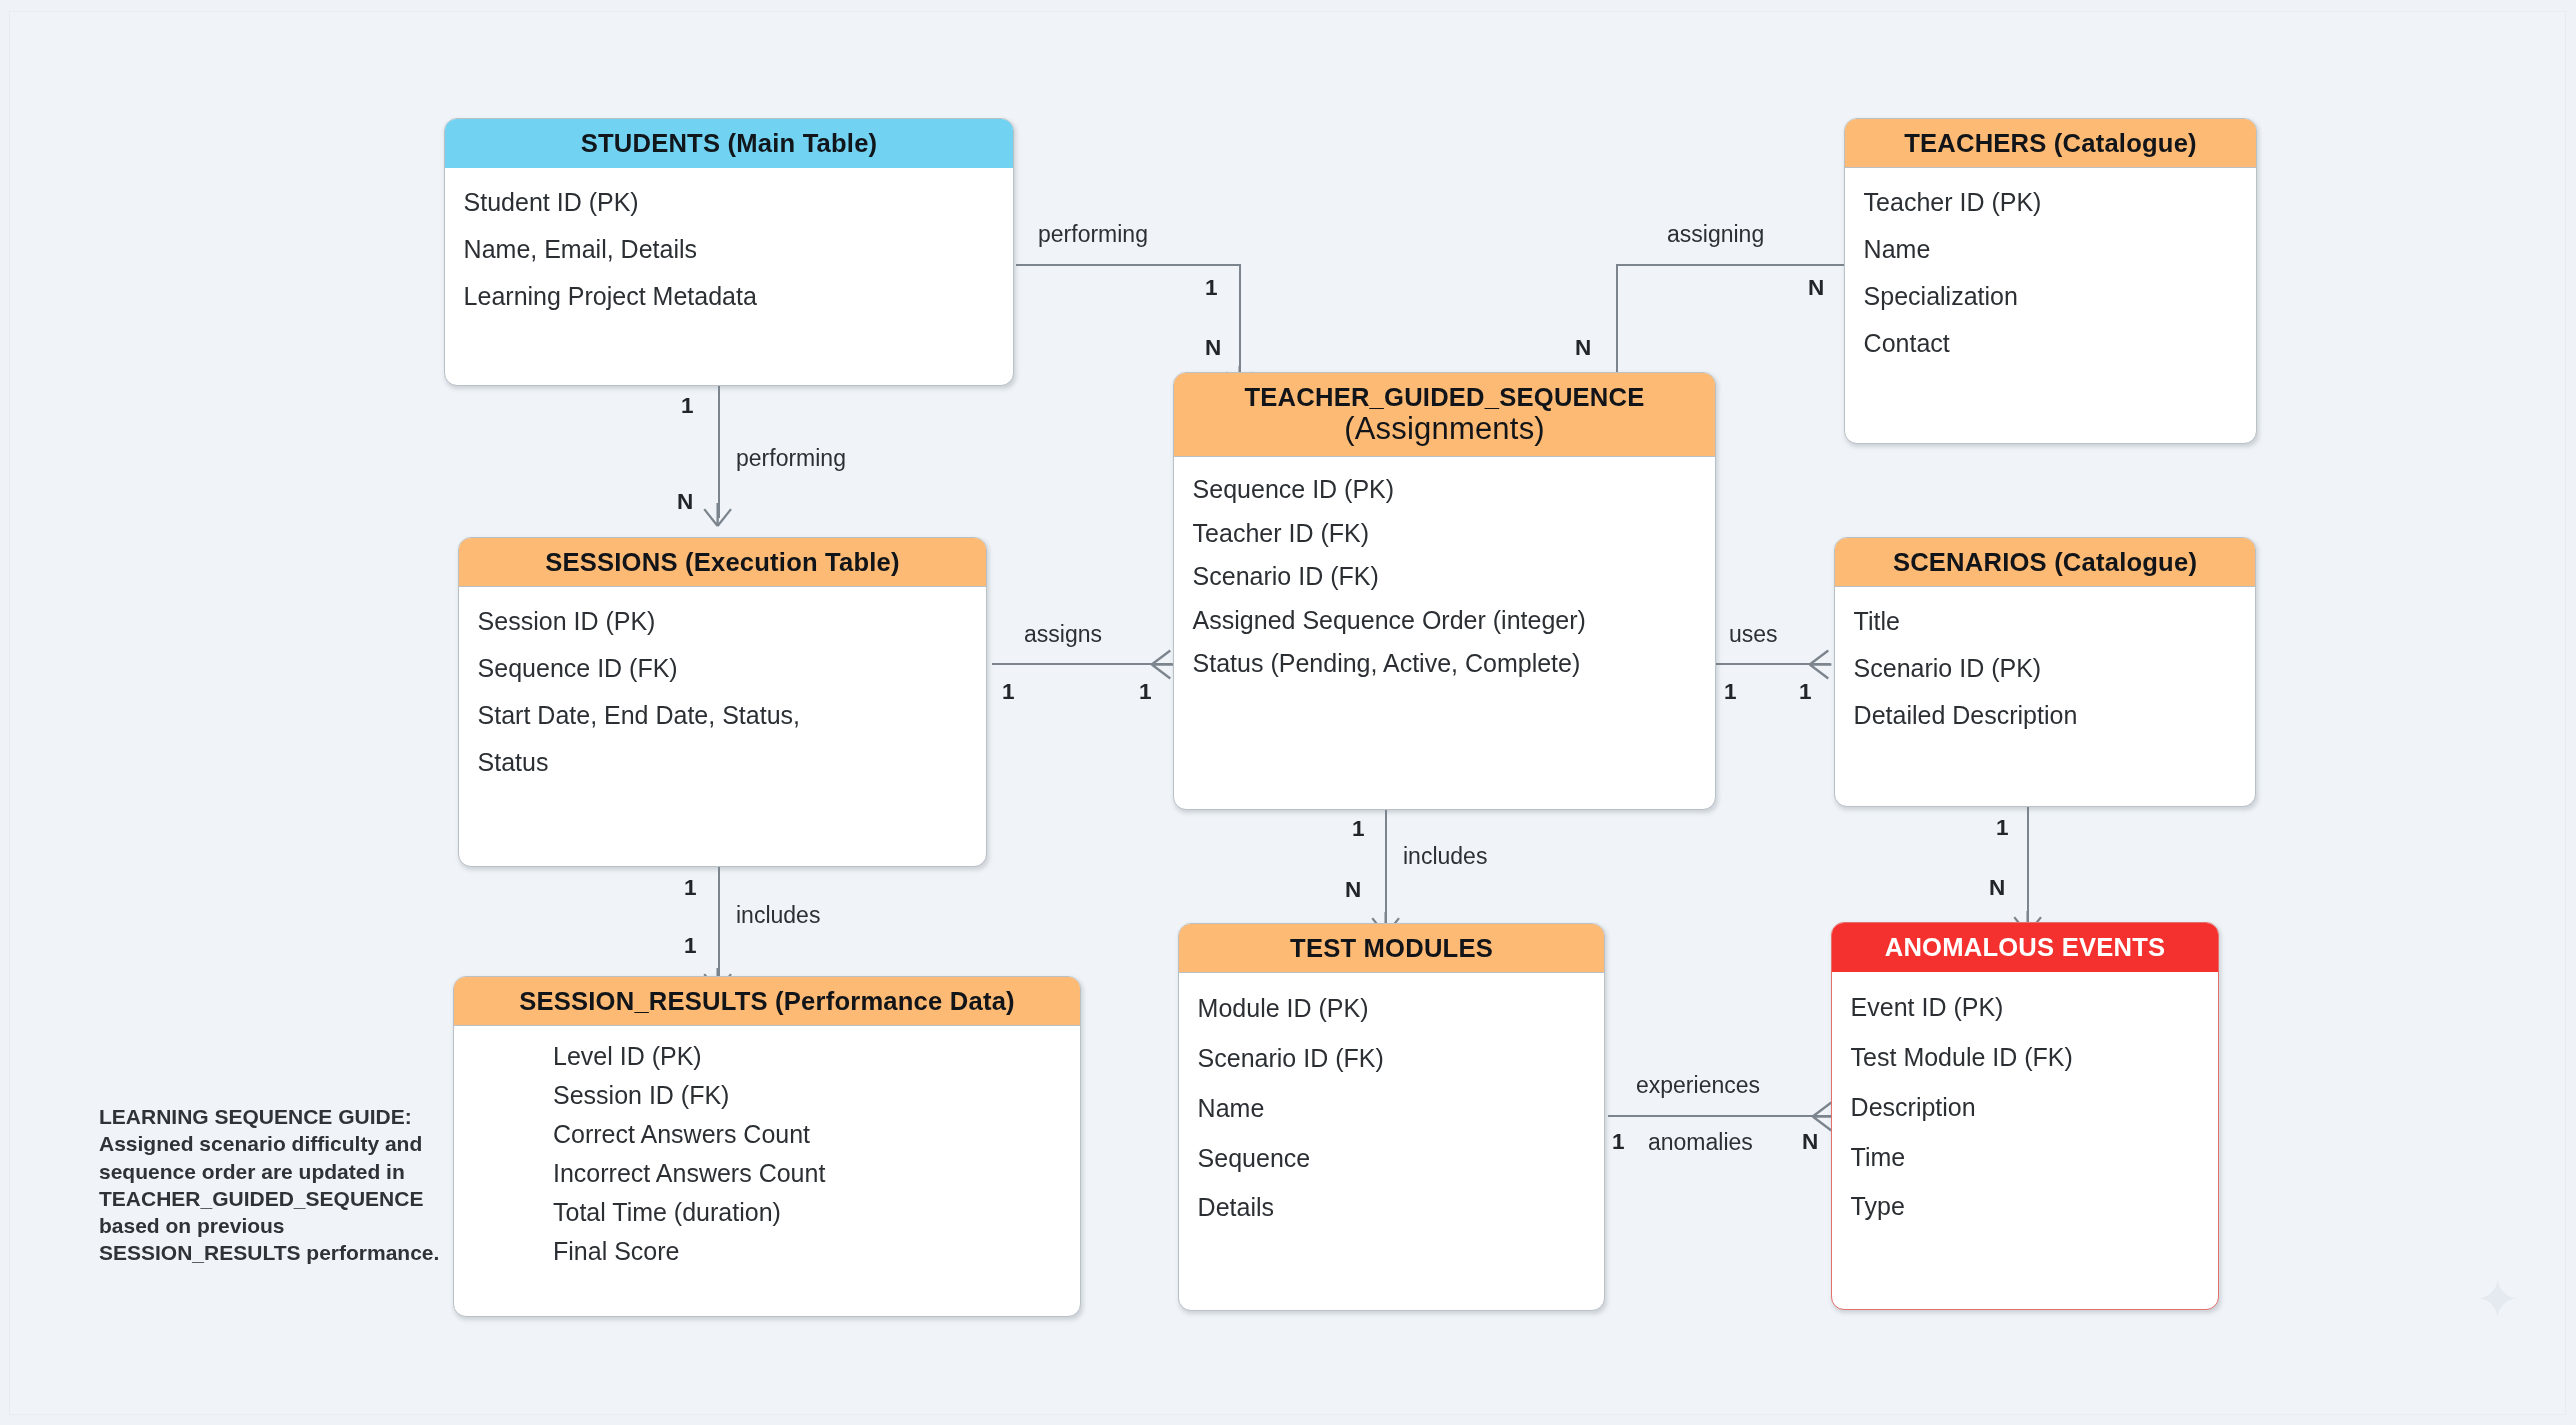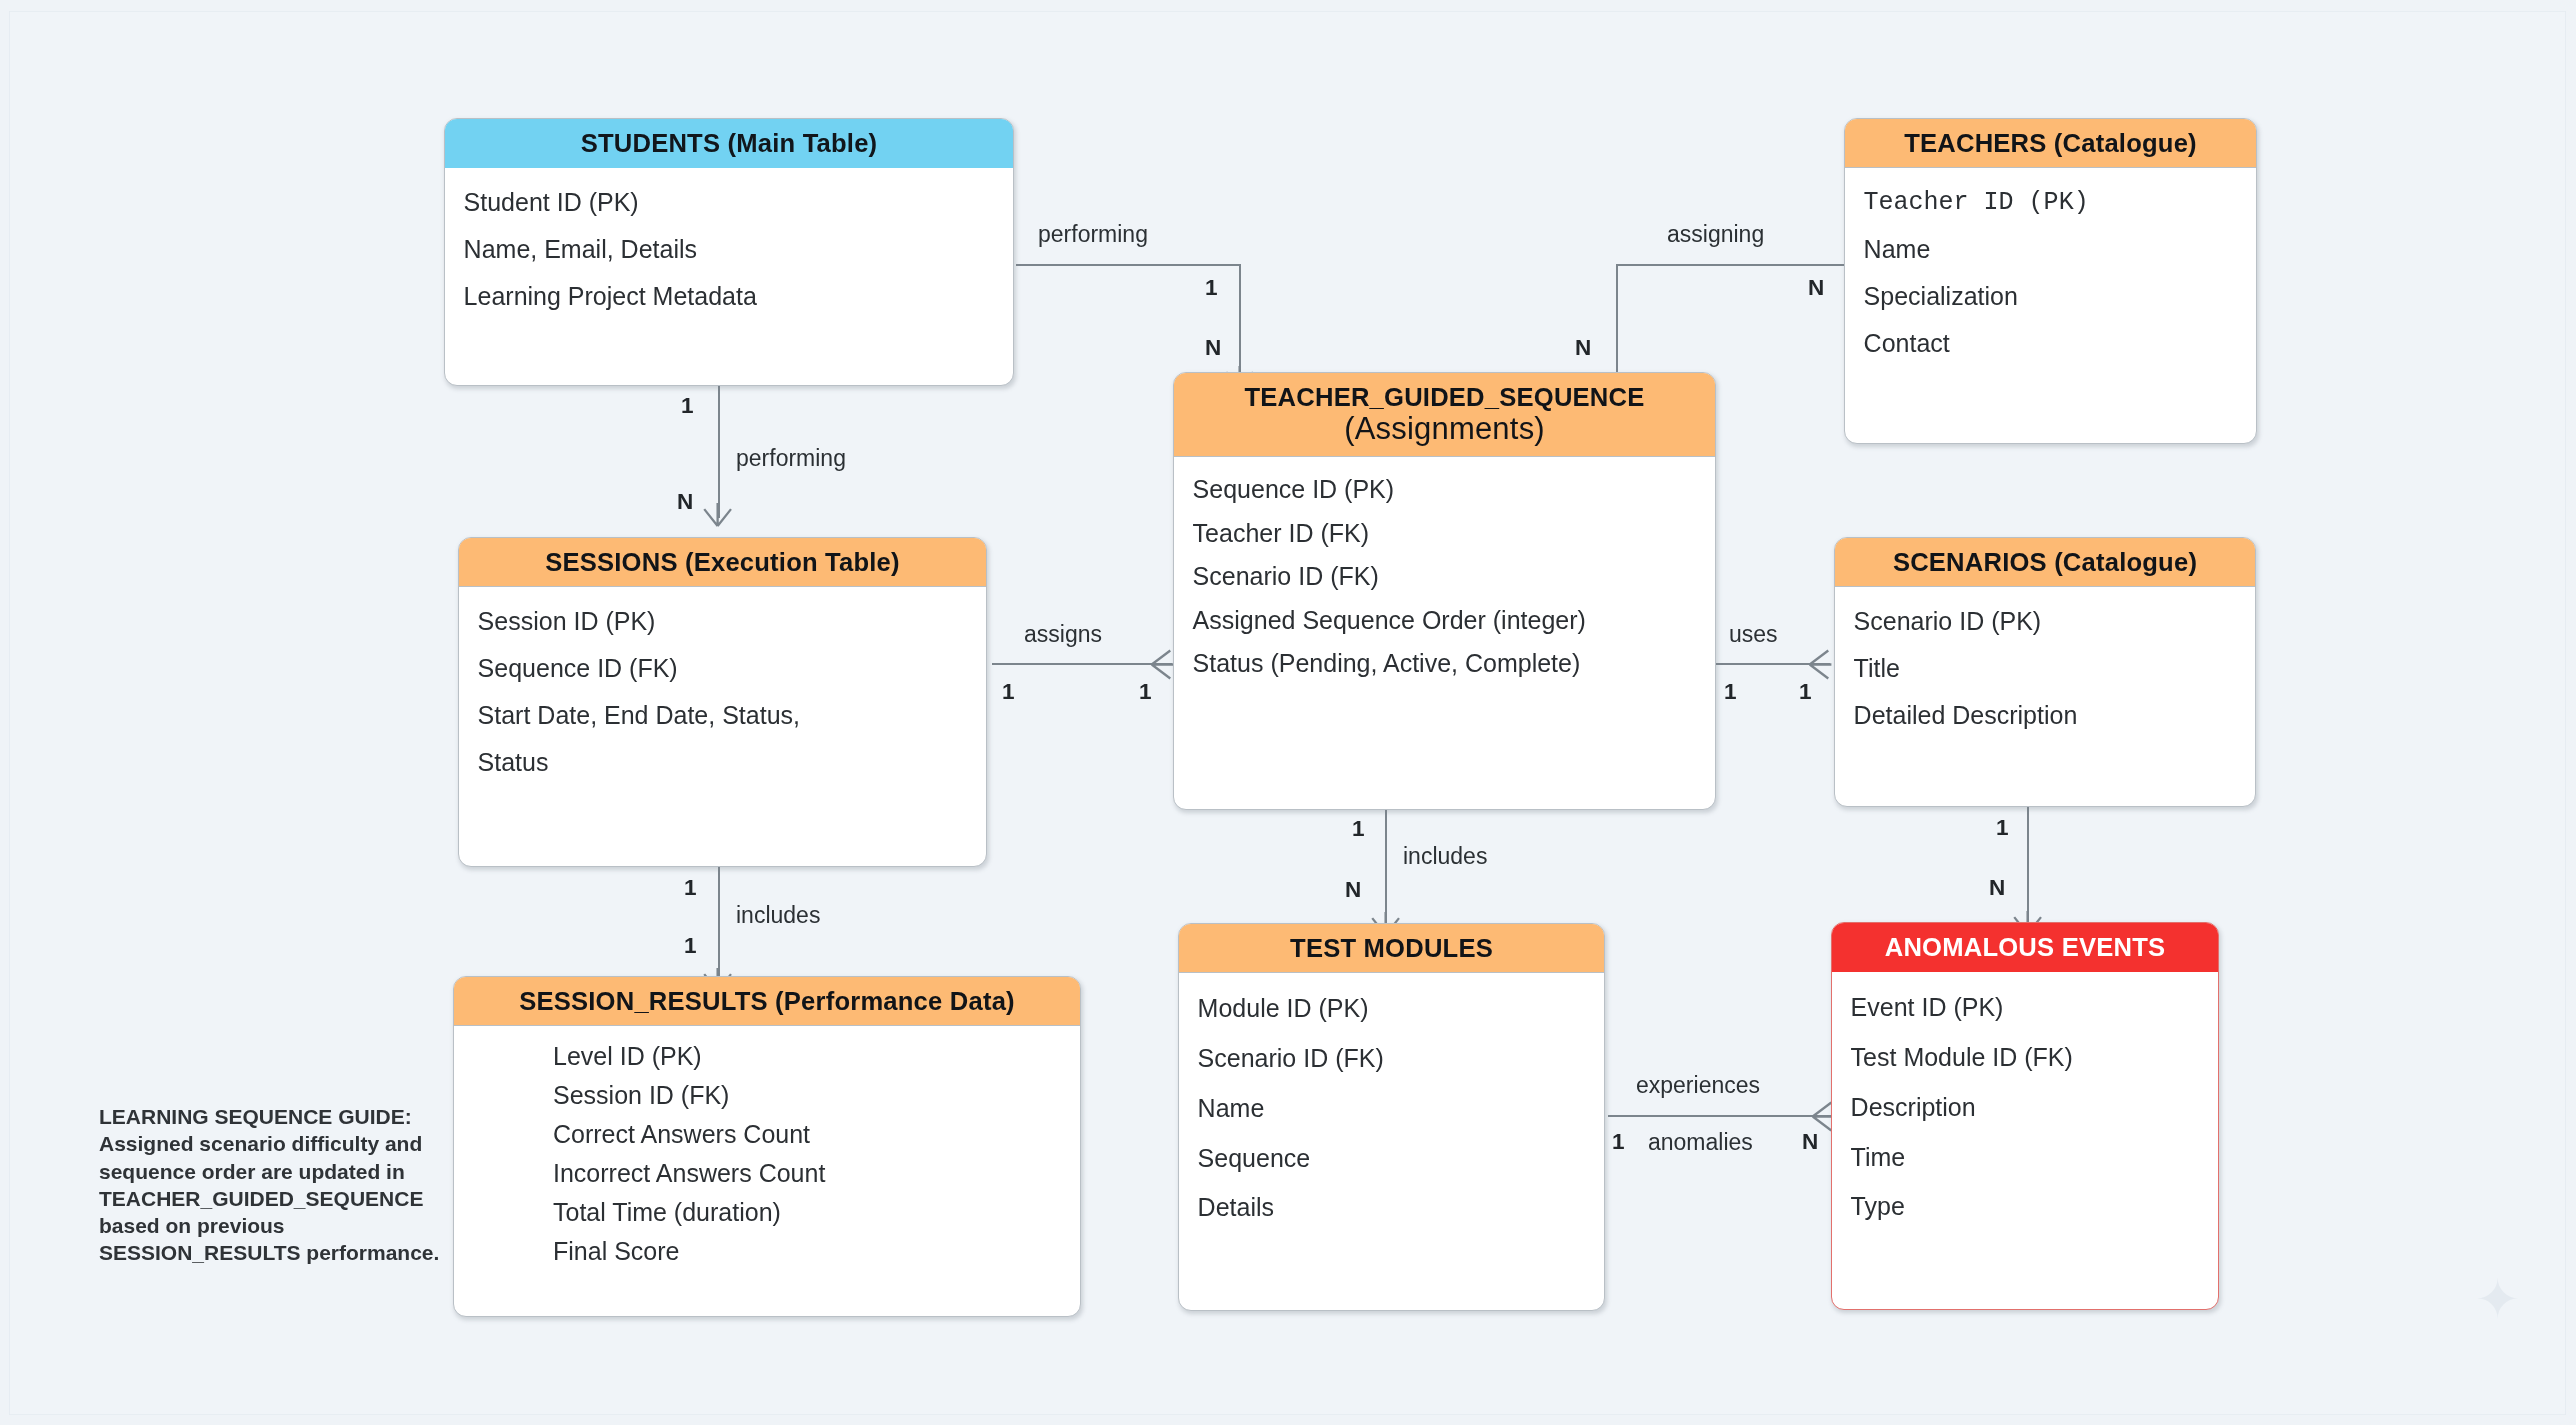--- a/index.html
+++ b/index.html
@@ -199,21 +199,21 @@
       <div class="attr" style="padding:11px 0;">Name, Email, Details</div>
       <div class="attr" style="padding:11px 0;">Learning Project Metadata</div>
     </div>
   </div>
 
   <div class="entity" style="left:1844px; top:118px; width:413px; height:326px;">
     <div class="entity-header">
       <span>TEACHERS (Catalogue)</span>
     </div>
     <div class="entity-body">
-      <div class="attr" style="padding:11px 0;font-family:Liberation Mono, monospace;">Teacher ID (PK)</div>
+      <div class="attr" style="padding:11px 0;">Teacher ID (PK)</div>
       <div class="attr" style="padding:11px 0;">Name</div>
       <div class="attr" style="padding:11px 0;">Specialization</div>
       <div class="attr" style="padding:11px 0;">Contact</div>
     </div>
   </div>
 
   <div class="entity" style="left:1173px; top:372px; width:543px; height:438px;">
     <div class="entity-header">
       <span>TEACHER_GUIDED_SEQUENCE</span>
       <span class="sub">(Assignments)</span>
@@ -237,22 +237,22 @@
       <div class="attr" style="padding:11px 0;">Start Date, End Date, Status,</div>
       <div class="attr" style="padding:11px 0;">Status</div>
     </div>
   </div>
 
   <div class="entity" style="left:1834px; top:537px; width:422px; height:270px;">
     <div class="entity-header">
       <span>SCENARIOS (Catalogue)</span>
     </div>
     <div class="entity-body">
+      <div class="attr" style="padding:11px 0;">Title</div>
       <div class="attr" style="padding:11px 0;">Scenario ID (PK)</div>
-      <div class="attr" style="padding:11px 0;">Title</div>
       <div class="attr" style="padding:11px 0;">Detailed Description</div>
     </div>
   </div>
 
   <div class="entity" style="left:453px; top:976px; width:628px; height:341px;">
     <div class="entity-header">
       <span>SESSION_RESULTS (Performance Data)</span>
     </div>
     <div class="entity-body" style="padding-left:99px;">
       <div class="attr" style="padding:7px 0;">Level ID (PK)</div>

